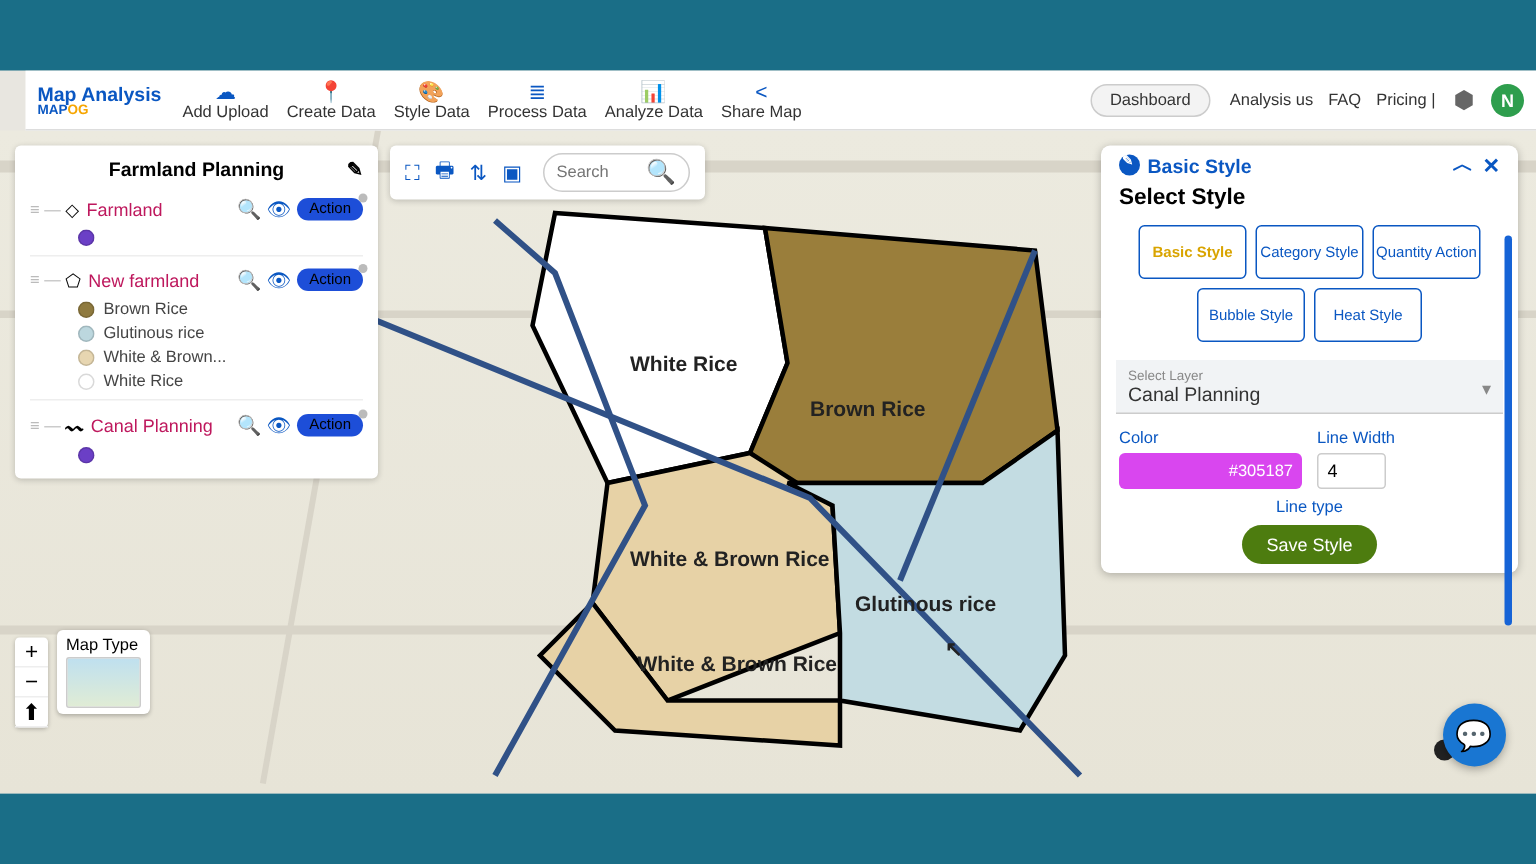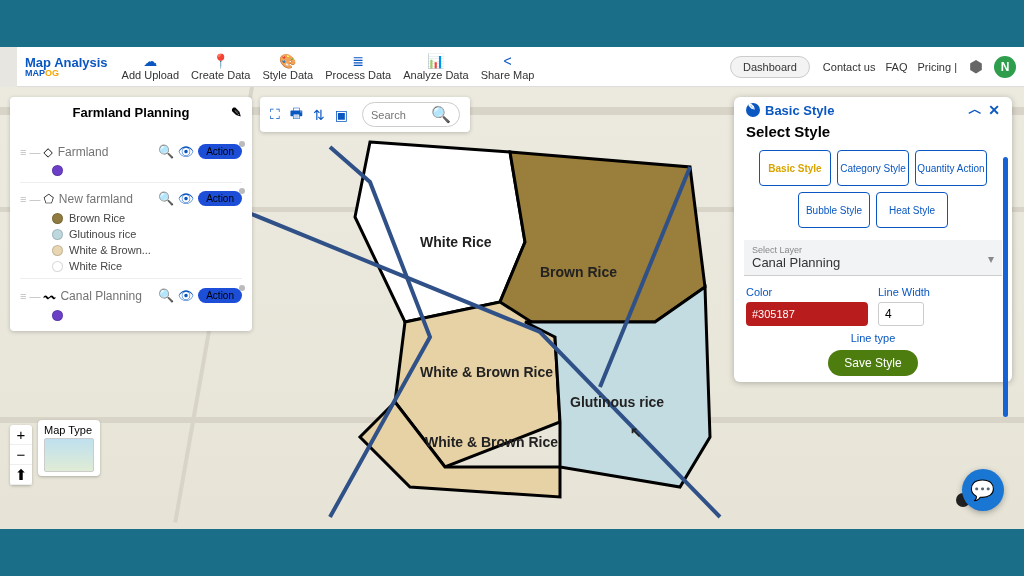--- a/index.html
+++ b/index.html
@@ -28,27 +28,27 @@
 .rh2{left:0;right:0;top:120px;height:5px}
 .rh3{left:0;right:0;top:330px;height:6px}
 .rd1{left:250px;top:0;width:4px;height:100%;transform:rotate(10deg);transform-origin:top}
 
 
 .geo{position:absolute;top:40px;left:0;right:0;bottom:0;z-index:5}
 .geo text{font-weight:700;font-size:14px;fill:#222}
 
 
 .layers{position:absolute;top:50px;left:10px;width:242px;background:#fff;border-radius:4px;box-shadow:0 1px 4px rgba(0,0,0,.2);z-index:50;padding:8px 10px;font-size:12px}
-.layers .hdr{display:flex;align-items:center;justify-content:center;position:relative;margin-bottom:20px}
+.layers .hdr{display:flex;align-items:center;justify-content:center;position:relative;margin-bottom:8px}
 .layers .hdr span{font-weight:600;font-size:13px}
 .pencil{position:absolute;right:0;top:0;cursor:pointer}
 .lrow{display:flex;align-items:center;padding:4px 0}
 .lrow .grip{color:#bbb;font-size:11px;margin-right:3px}
 .lrow .typ{font-size:12px;margin-right:5px}
-.lrow .nm{color:#737373;flex:1;cursor:pointer}
+.lrow .nm{color:#be185d;flex:1;cursor:pointer}
 .lrow .tool{color:#0a57c2;font-size:13px;margin-left:3px;cursor:pointer}
 .actbtn{background:#1d4ed8;border-radius:10px;font-size:10px;padding:2px 8px;margin-left:4px;cursor:pointer;position:relative}
 .actbtn::after{content:"";position:absolute;top:-3px;right:-3px;width:6px;height:6px;border-radius:50%;background:#bbb}
 .sw{display:flex;align-items:center;padding:2px 0 2px 32px;font-size:11px;color:#444}
 .sw .dot{width:11px;height:11px;border-radius:50%;margin-right:6px;border:1px solid rgba(0,0,0,.15)}
 .sep{border-top:1px solid #eee;margin:4px 0}
 
 
 .maptb{position:absolute;top:50px;left:260px;display:flex;align-items:center;gap:10px;background:#fff;border-radius:4px;box-shadow:0 1px 4px rgba(0,0,0,.2);padding:5px 10px;z-index:50}
 .maptb .tbi{color:#0a57c2;font-size:14px;cursor:pointer}
@@ -72,21 +72,21 @@
 .tiles{display:flex;flex-wrap:wrap;gap:6px;justify-content:center;margin-bottom:12px}
 .tile{border:1px solid #0a57c2;border-radius:4px;width:72px;height:36px;display:flex;align-items:center;justify-content:center;text-align:center;font-size:10px;line-height:1.1;cursor:pointer;color:#0a57c2}
 .tile.active{color:#d9a400;font-weight:700}
 .sel{background:#f1f3f5;border-bottom:1px solid #ccc;padding:5px 8px;margin:0 -2px 10px;position:relative}
 .sel .lbl{font-size:9px;color:#888}
 .sel .val{font-size:13px;color:#333}
 .sel .car{position:absolute;right:8px;top:12px;color:#888}
 .ctl{display:flex;gap:10px;margin-bottom:6px}
 .ctl .col{flex:1}
 .ctl .lab{font-size:11px;color:#0a57c2;margin-bottom:4px}
-.swatch{background:#b91c1c;color:#fff;padding:6px 6px;border-radius:4px;font-size:11px;text-align:left}
+.swatch{background:#d946ef;color:#fff;padding:6px 6px;border-radius:4px;font-size:11px;text-align:right}
 .slider{position:relative;height:20px;display:flex;align-items:center}
 .slider .track{height:4px;background:#7d3fc6;border-radius:2px;flex:1}
 .slider .knob{position:absolute;right:0;top:3px;width:14px;height:14px;border-radius:50%;background:#7d3fc6}
 .lw{border:1px solid #ccc;border-radius:3px;padding:4px 6px;font-size:12px;width:46px}
 .ltype{text-align:center;font-size:11px;color:#0a57c2;margin:6px 0 4px}
 .save{display:block;margin:6px auto 2px;background:#4d7c0f;color:#fff;border:none;border-radius:14px;padding:6px 16px;font-size:12px;cursor:pointer}
 .vthumb{position:absolute;right:4px;top:60px;width:5px;height:260px;background:#1663d6;border-radius:3px}
 
 
 .fab{position:absolute;right:20px;bottom:18px;width:42px;height:42px;border-radius:50%;background:#1976d2;z-index:70;display:flex;align-items:center;justify-content:center;color:#fff;font-size:20px;box-shadow:0 2px 6px rgba(0,0,0,.3);cursor:pointer}
@@ -122,21 +122,21 @@
     <div class="navitem">
           <span class="ic">📊</span>
           <span>Analyze Data</span>
         </div>
     <div class="navitem">
           <span class="ic">&lt;</span>
           <span>Share Map</span>
         </div>
     <div class="spacer"></div>
     <div class="dashbtn">Dashboard</div>
-    <span class="rlink">Contact us</span>
+    <span class="rlink">Analysis us</span>
     <span class="rlink">FAQ</span>
     <span class="rlink">Pricing |</span>
     <span class="cube">⬢</span>
     <span class="avatar">N</span>
   </div>
 
   <div class="mapbg">
     <div class="road rh1"></div>
         <div class="road rh2"></div>
         <div class="road rh3"></div>

